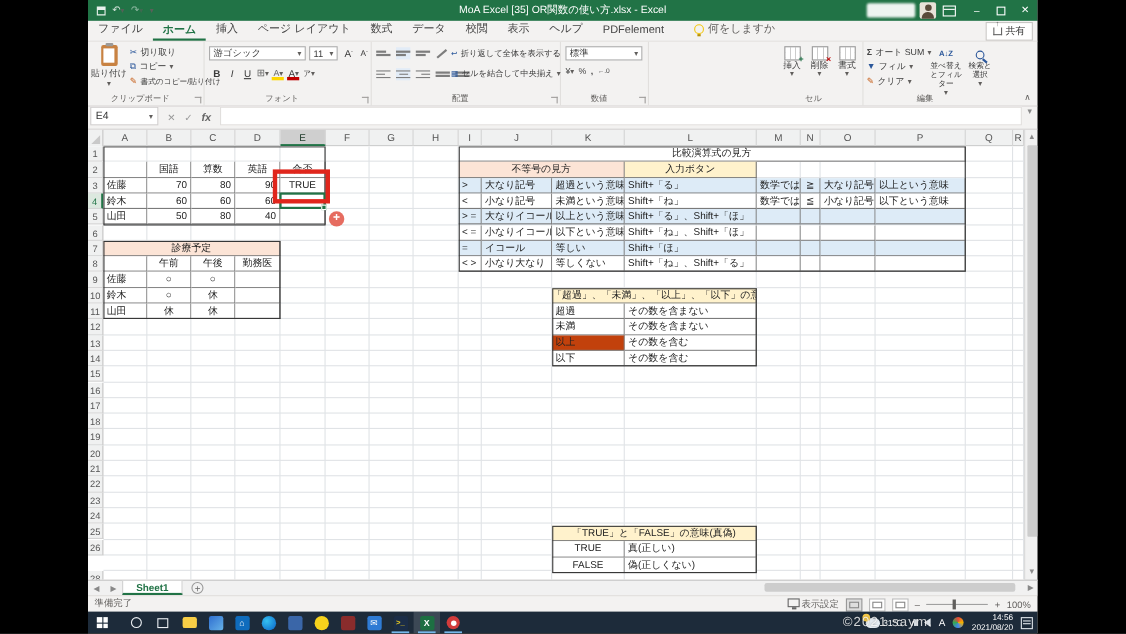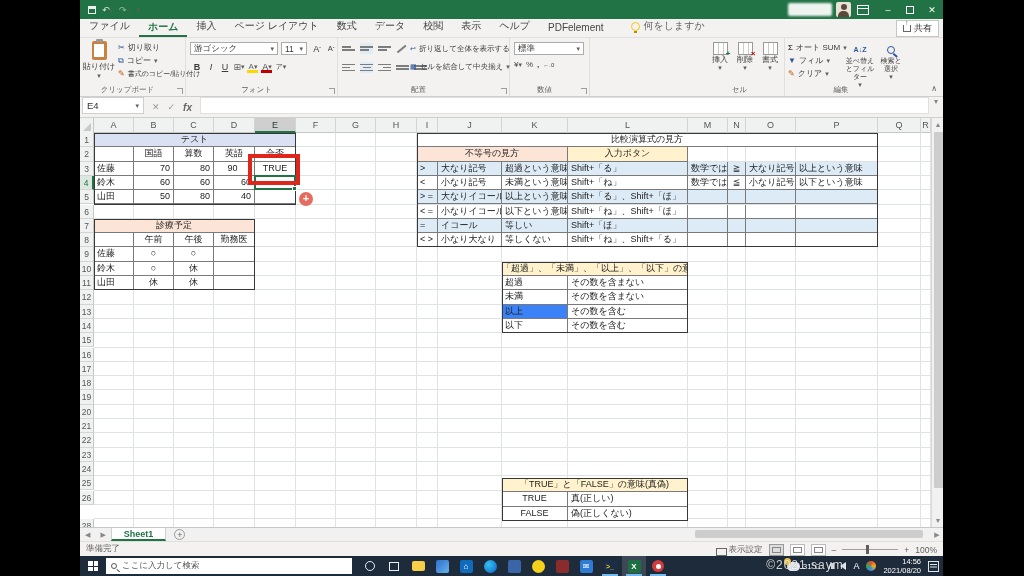--- a/index.html
+++ b/index.html
@@ -150,20 +150,21 @@
 <div class="stage">
   <div class="screen">
 
     <div class="titlebar">
       <div class="qat">
         <span class="savebox"></span>
         <span><span>↶</span><span class="ddown">▾</span></span>
         <span style="opacity:.55"><span>↷</span><span class="ddown">▾</span></span>
         <span class="ddown">▾</span>
       </div>
+      <div class="title-text">MoA Excel [35] OR関数の使い方.xlsx  -  Excel</div>
       <div class="tb-right">
         <div class="acct-blur"></div>
         <div class="avatar"></div>
         <div class="ribopts"></div>
         <div class="winbtn">–</div>
         <div class="winbtn">
             <span class="maxglyph"></span>
           </div>
         <div class="winbtn">✕</div>
       </div>
@@ -507,30 +508,29 @@
           <div class="rowh" style="top: 300.3px; height: 14.3px; line-height: 14.3px;">22</div>
           <div class="rowh" style="top: 314.6px; height: 14.3px; line-height: 14.3px;">23</div>
           <div class="rowh" style="top: 328.9px; height: 14.3px; line-height: 14.3px;">24</div>
           <div class="rowh" style="top: 343.2px; height: 14.3px; line-height: 14.3px;">25</div>
           <div class="rowh" style="top: 357.5px; height: 14.3px; line-height: 14.3px;">26</div>
           <div class="rowh" style="top: 371.8px; height: 14.3px; line-height: 14.3px; margin-top: 37px;">27</div>
           <div class="rowh" style="top: 386.1px; height: 14.3px; line-height: 14.3px;">28</div>
         </div>
       <div id="xtables">
           <div class="xtable" style="left: 14px; top: 0px; width: 202px; height: 71.5px;">
-            <div class="xcell" style="left: 0px; width: 202px; top: 0px; height: 14.3px; line-height: 13.3px; text-align: center; background: rgb(217, 225, 242);">テスト</div>
             <div class="xcell" style="left: 0px; width: 40px; top: 14.3px; height: 14.3px; line-height: 13.3px; text-align: center; background: rgb(255, 255, 255);"></div>
             <div class="xcell" style="left: 40px; width: 40px; top: 14.3px; height: 14.3px; line-height: 13.3px; text-align: center; background: rgb(255, 255, 255);">国語</div>
             <div class="xcell" style="left: 80px; width: 40px; top: 14.3px; height: 14.3px; line-height: 13.3px; text-align: center; background: rgb(255, 255, 255);">算数</div>
             <div class="xcell" style="left: 120px; width: 41px; top: 14.3px; height: 14.3px; line-height: 13.3px; text-align: center; background: rgb(255, 255, 255);">英語</div>
             <div class="xcell" style="left: 161px; width: 41px; top: 14.3px; height: 14.3px; line-height: 13.3px; text-align: center; background: rgb(255, 255, 255);">合否</div>
             <div class="xcell" style="left: 0px; width: 40px; top: 28.6px; height: 14.3px; line-height: 13.3px; text-align: left; background: rgb(255, 255, 255); padding-left: 3px;">佐藤</div>
             <div class="xcell" style="left: 40px; width: 40px; top: 28.6px; height: 14.3px; line-height: 13.3px; text-align: right; background: rgb(255, 255, 255); padding-right: 3px;">70</div>
             <div class="xcell" style="left: 80px; width: 40px; top: 28.6px; height: 14.3px; line-height: 13.3px; text-align: right; background: rgb(255, 255, 255); padding-right: 3px;">80</div>
-            <div class="xcell" style="left: 120px; width: 41px; top: 28.6px; height: 14.3px; line-height: 13.3px; text-align: center; background: rgb(255, 255, 255); padding-right: 3px;">90</div>
+            <div class="xcell" style="left: 120px; width: 41px; top: 28.6px; height: 14.3px; line-height: 13.3px; text-align: right; background: rgb(255, 255, 255); padding-right: 3px;">90</div>
             <div class="xcell" style="left: 161px; width: 41px; top: 28.6px; height: 14.3px; line-height: 13.3px; text-align: center; background: rgb(255, 255, 255);">TRUE</div>
             <div class="xcell" style="left: 0px; width: 40px; top: 42.9px; height: 14.3px; line-height: 13.3px; text-align: left; background: rgb(255, 255, 255); padding-left: 3px;">鈴木</div>
             <div class="xcell" style="left: 40px; width: 40px; top: 42.9px; height: 14.3px; line-height: 13.3px; text-align: right; background: rgb(255, 255, 255); padding-right: 3px;">60</div>
             <div class="xcell" style="left: 80px; width: 40px; top: 42.9px; height: 14.3px; line-height: 13.3px; text-align: right; background: rgb(255, 255, 255); padding-right: 3px;">60</div>
             <div class="xcell" style="left: 120px; width: 41px; top: 42.9px; height: 14.3px; line-height: 13.3px; text-align: right; background: rgb(255, 255, 255); padding-right: 3px;">60</div>
             <div class="xcell" style="left: 161px; width: 41px; top: 42.9px; height: 14.3px; line-height: 13.3px; text-align: center; background: rgb(255, 255, 255);"></div>
             <div class="xcell" style="left: 0px; width: 40px; top: 57.2px; height: 14.3px; line-height: 13.3px; text-align: left; background: rgb(255, 255, 255); padding-left: 3px;">山田</div>
             <div class="xcell" style="left: 40px; width: 40px; top: 57.2px; height: 14.3px; line-height: 13.3px; text-align: right; background: rgb(255, 255, 255); padding-right: 3px;">50</div>
             <div class="xcell" style="left: 80px; width: 40px; top: 57.2px; height: 14.3px; line-height: 13.3px; text-align: right; background: rgb(255, 255, 255); padding-right: 3px;">80</div>
             <div class="xcell" style="left: 120px; width: 41px; top: 57.2px; height: 14.3px; line-height: 13.3px; text-align: right; background: rgb(255, 255, 255); padding-right: 3px;">40</div>
@@ -556,21 +556,21 @@
             <div class="xcell" style="left: 80px; width: 40px; top: 57.2px; height: 14.3px; line-height: 13.3px; text-align: center; background: rgb(255, 255, 255);">休</div>
             <div class="xcell" style="left: 120px; width: 41px; top: 57.2px; height: 14.3px; line-height: 13.3px; text-align: center; background: rgb(255, 255, 255);"></div>
             <div class="outer"></div>
           </div>
           <div class="xtable" style="left: 422px; top: 128.7px; width: 186px; height: 71.5px;">
             <div class="xcell" style="left: 0px; width: 186px; top: 0px; height: 14.3px; line-height: 13.3px; text-align: center; background: rgb(255, 242, 204);">「超過」、「未満」、「以上」、「以下」の意味</div>
             <div class="xcell" style="left: 0px; width: 66px; top: 14.3px; height: 14.3px; line-height: 13.3px; text-align: left; background: rgb(255, 255, 255); padding-left: 3px;">超過</div>
             <div class="xcell" style="left: 66px; width: 120px; top: 14.3px; height: 14.3px; line-height: 13.3px; text-align: left; background: rgb(255, 255, 255); padding-left: 3px;">その数を含まない</div>
             <div class="xcell" style="left: 0px; width: 66px; top: 28.6px; height: 14.3px; line-height: 13.3px; text-align: left; background: rgb(255, 255, 255); padding-left: 3px;">未満</div>
             <div class="xcell" style="left: 66px; width: 120px; top: 28.6px; height: 14.3px; line-height: 13.3px; text-align: left; background: rgb(255, 255, 255); padding-left: 3px;">その数を含まない</div>
-            <div class="xcell" style="left: 0px; width: 66px; top: 42.9px; height: 14.3px; line-height: 13.3px; text-align: left; background: #3b82f6; padding-left: 3px;">以上</div>
+            <div class="xcell" style="left: 0px; width: 66px; top: 42.9px; height: 14.3px; line-height: 13.3px; text-align: left; background: #c2410c; padding-left: 3px;">以上</div>
             <div class="xcell" style="left: 66px; width: 120px; top: 42.9px; height: 14.3px; line-height: 13.3px; text-align: left; background: rgb(255, 255, 255); padding-left: 3px;">その数を含む</div>
             <div class="xcell" style="left: 0px; width: 66px; top: 57.2px; height: 14.3px; line-height: 13.3px; text-align: left; background: rgb(255, 255, 255); padding-left: 3px;">以下</div>
             <div class="xcell" style="left: 66px; width: 120px; top: 57.2px; height: 14.3px; line-height: 13.3px; text-align: left; background: rgb(255, 255, 255); padding-left: 3px;">その数を含む</div>
             <div class="outer"></div>
           </div>
           <div class="xtable" style="left: 422px; top: 345px; width: 186px; height: 42.9px;">
             <div class="xcell" style="left: 0px; width: 186px; top: 0px; height: 14.3px; line-height: 13.3px; text-align: center; background: rgb(255, 242, 204);">「TRUE」と「FALSE」の意味(真偽)</div>
             <div class="xcell" style="left: 0px; width: 66px; top: 14.3px; height: 14.3px; line-height: 13.3px; text-align: center; background: rgb(255, 255, 255);">TRUE</div>
             <div class="xcell" style="left: 66px; width: 120px; top: 14.3px; height: 14.3px; line-height: 13.3px; text-align: left; background: rgb(255, 255, 255); padding-left: 3px;">真(正しい)</div>
             <div class="xcell" style="left: 0px; width: 66px; top: 28.6px; height: 14.3px; line-height: 13.3px; text-align: center; background: rgb(255, 255, 255);">FALSE</div>
@@ -653,21 +653,21 @@
       <span class="tnav">▶</span>
       <span class="sheettab">Sheet1</span>
       <span class="addsheet">+</span>
     </div>
     <div class="hthumb"></div>
     <div class="harrow">▶</div>
 
     <div class="statusbar">
       <span style="padding-left:6px;">準備完了</span>
       <div class="sb-right">
-        <span style="display:flex;align-items:flex-end;">
+        <span style="display:flex;align-items:flex-start;">
             <span class="monicon"></span>
             <span>表示設定</span>
           </span>
         <span class="viewbtn on"></span>
         <span class="viewbtn"></span>
         <span class="viewbtn"></span>
         <span>–</span>
         <span class="zoomtrack">
             <span class="zoomthumb"></span>
           </span>
@@ -678,24 +678,20 @@
 
     <div class="taskbar">
       <div class="startbtn">
           <span class="winlogo">
             <i></i>
             <i></i>
             <i></i>
             <i></i>
           </span>
         </div>
-      <div class="tsearch">
-        <span class="sglass"></span>
-        <span>ここに入力して検索</span>
-      </div>
       <div style="display:flex;margin-left:6px;">
         <div class="tico">
             <span style="width:10px;height:10px;border:1.5px solid #eaeef2;border-radius:50%;"></span>
           </div>
         <div class="tico">
             <span style="width:10px;height:9px;border:1.2px solid #eaeef2;"></span>
           </div>
         <div class="tico">
             <span class="ic" style="background:#f8ce46;height:10px;"></span>
           </div>

